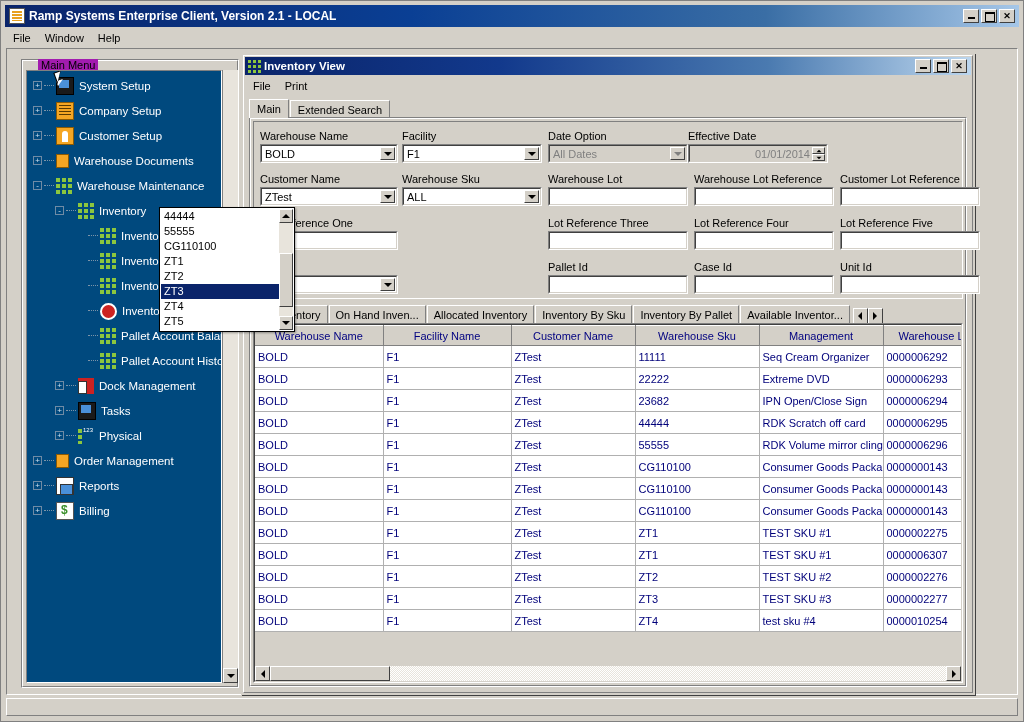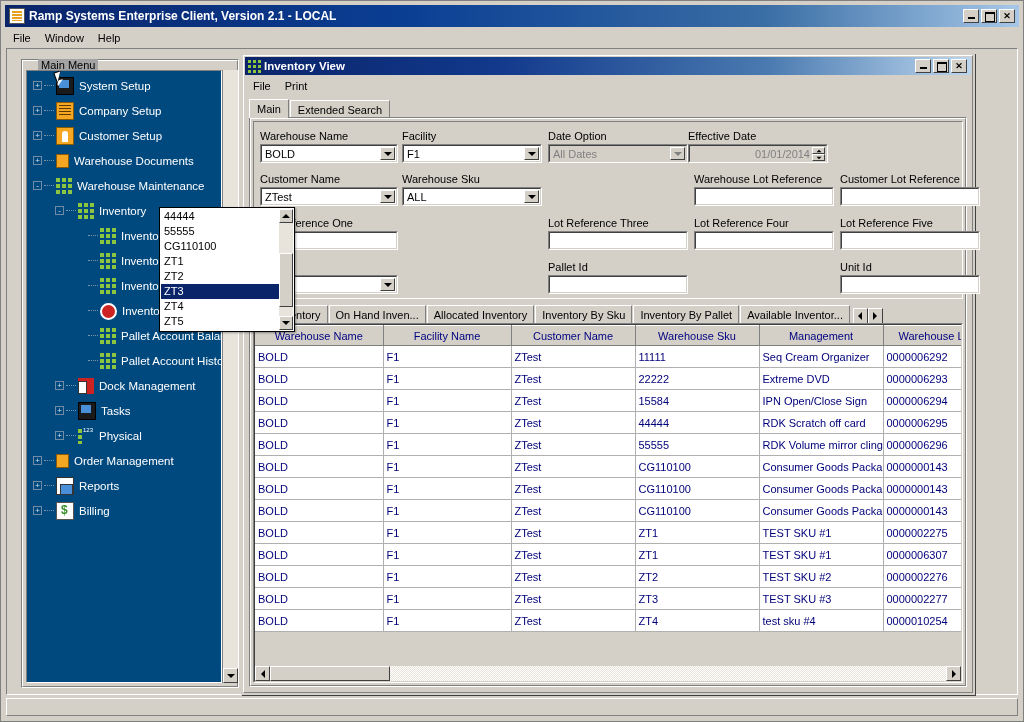--- a/index.html
+++ b/index.html
@@ -92,21 +92,21 @@
     border: 1px solid #808080;
     border-right-color: #fff; border-bottom-color: #fff;
   }
   .groupbox-inner{
     position:absolute; left:0;top:0;right:0;bottom:0;
     border: 1px solid #fff;
     border-right-color: #808080; border-bottom-color: #808080;
   }
   .group-label {
     position: absolute; left: 16px; top: -1px;
-    background: #a3a3a3; padding: 0 3px;
+    background: #a21caf; padding: 0 3px;
     font-size: 11px;
   }
   .tree {
     position: absolute; left: 4px; top: 10px; right: 16px; bottom: 4px;
     background: #00497e;
     overflow: hidden;
     border: 1px solid #808080;
     border-right-color:#fff; border-bottom-color:#fff;
     box-sizing: border-box;
   }
@@ -649,20 +649,26 @@
             <div class="fld" style="left:148px; top:51px; width:140px;">
               <label>Warehouse Sku</label>
               <div class="inputbox combo">
                 <div class="inner">ALL</div>
                 <div class="ddbtn">
                     <span class="arrow-gl arrow-down"></span>
                   </div>
               </div>
             </div>
 
+            <div class="fld" style="left:294px; top:51px; width:140px;">
+              <label>Warehouse Lot</label>
+              <div class="inputbox">
+                <div class="inner"></div>
+              </div>
+            </div>
 
             <div class="fld" style="left:586px; top:51px; width:140px;">
               <label>Customer Lot Reference</label>
               <div class="inputbox">
                 <div class="inner"></div>
               </div>
             </div>
 
             <div class="fld" style="left:440px; top:51px; width:140px;">
               <label>Warehouse Lot Reference</label>
@@ -709,20 +715,26 @@
               </div>
             </div>
 
             <div class="fld" style="left:294px; top:139px; width:140px;">
               <label>Pallet Id</label>
               <div class="inputbox">
                 <div class="inner"></div>
               </div>
             </div>
 
+            <div class="fld" style="left:440px; top:139px; width:140px;">
+              <label>Case Id</label>
+              <div class="inputbox">
+                <div class="inner"></div>
+              </div>
+            </div>
 
             <div class="fld" style="left:586px; top:139px; width:140px;">
               <label>Unit Id</label>
               <div class="inputbox">
                 <div class="inner"></div>
               </div>
             </div>
           </div>
 
           <div class="restabs">
@@ -791,21 +803,21 @@
                       <td>F1</td>
                       <td>ZTest</td>
                       <td>22222</td>
                       <td>Extreme DVD</td>
                       <td>0000006293</td>
                     </tr>
                     <tr>
                       <td>BOLD</td>
                       <td>F1</td>
                       <td>ZTest</td>
-                      <td>15584</td>
+                      <td>23682</td>
                       <td>IPN Open/Close Sign</td>
                       <td>0000006294</td>
                     </tr>
                     <tr>
                       <td>BOLD</td>
                       <td>F1</td>
                       <td>ZTest</td>
                       <td>44444</td>
                       <td>RDK Scratch off card</td>
                       <td>0000006295</td>

